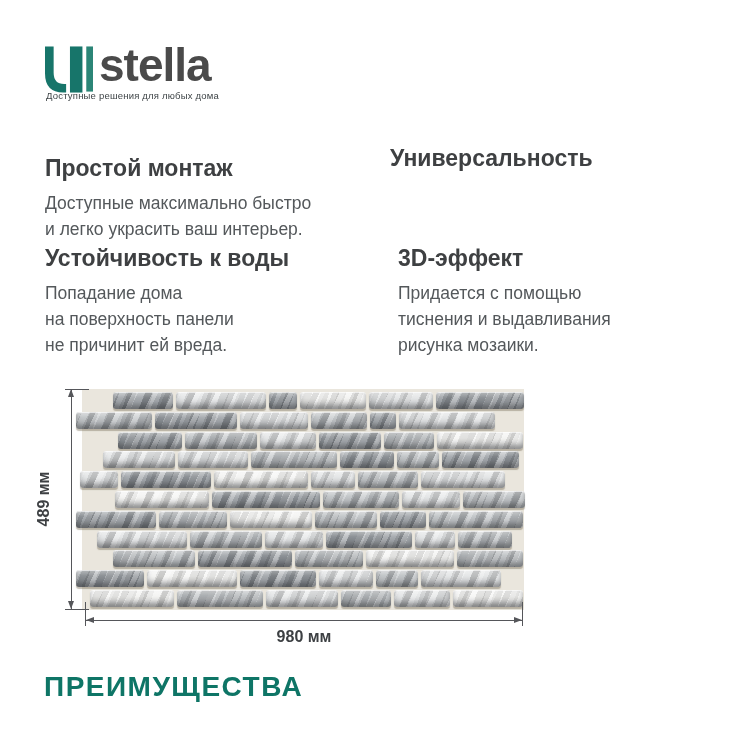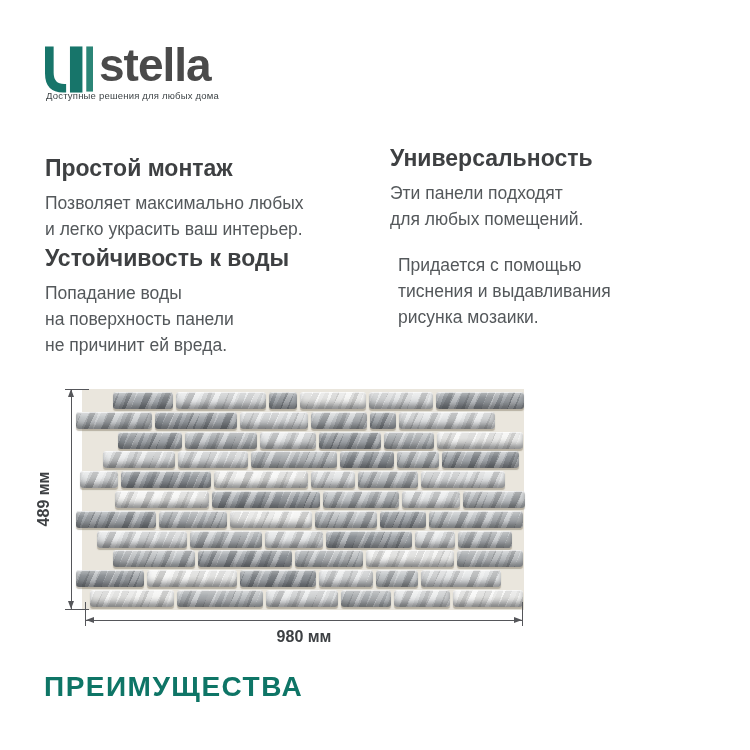--- a/index.html
+++ b/index.html
@@ -65,35 +65,34 @@
   <svg class="logo-icon" viewBox="0 0 50 48" aria-hidden="true">
     <path id="logo-elbow" d="M0 0 H9 V27 Q9 39 20 39 H22 V48 H19 Q0 48 0 28 Z" fill="#17756A"></path>
     <rect id="logo-bar-mid" x="26" y="0" width="13" height="48" fill="#17756A"></rect>
     <rect id="logo-bar-right" x="43" y="0" width="7" height="47" fill="#2B8577"></rect>
   </svg>
   <div class="brand">stella</div>
   <div class="tagline">Доступные решения для любых дома</div>
 
   <div class="feature f1">
     <h2>Простой монтаж</h2>
-    <p>Позволяет максимально любых
+    <p>Доступные максимально быстро
 и легко украсить ваш интерьер.</p>
   </div>
   <div class="feature f2">
     <h2>Универсальность</h2>
-    <p>Эти панели подходят
-для любых помещений.</p>
   </div>
   <div class="feature f3">
     <h2>Устойчивость к воды</h2>
-    <p>Попадание воды
+    <p>Попадание дома
 на поверхность панели
 не причинит ей вреда.</p>
   </div>
   <div class="feature f4">
+    <h2>3D-эффект</h2>
     <p>Придается с помощью
 тиснения и выдавливания
 рисунка мозаики.</p>
   </div>
 
   <div class="panel">
     <div class="panel-bg" style="background: rgb(234, 230, 221);"></div>
     <div id="stones">
         <div class="stone-row" style="top: 3px; left: 31px;">
           <div class="stone" style="width: 60px; background-color: rgb(150, 155, 160);"></div>

